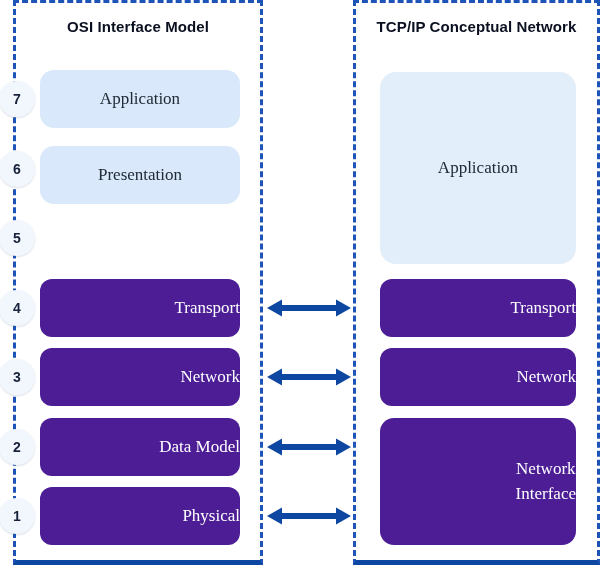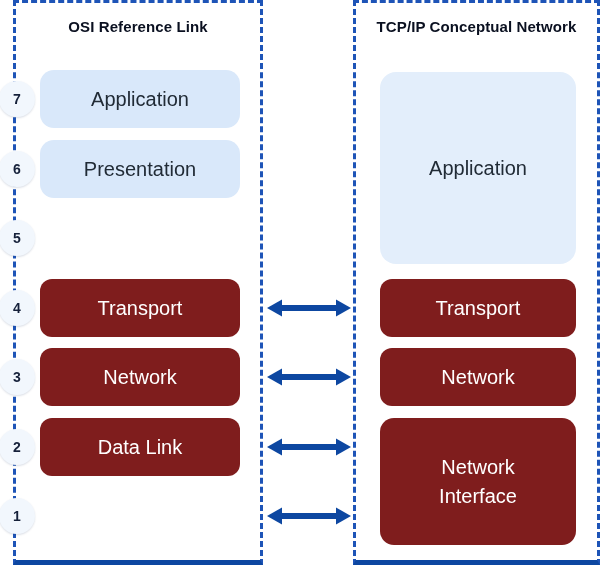--- a/index.html
+++ b/index.html
@@ -14,73 +14,76 @@
   .panel-left{left:13px;width:250px;}
   .panel-right{left:353px;width:247px;}
   .panel-title{
     margin-top:15px;text-align:center;font-size:15px;font-weight:700;
     color:#0a1020;letter-spacing:.1px;
   }
   .layer-box{
     position:absolute;display:flex;align-items:center;justify-content:center;
     box-sizing:border-box;
   }
-  .lbl{font-size:20px;font-weight:500;white-space:pre-line;text-align:center;line-height:1.45;}
+  .lbl{font-size:17px;font-weight:500;white-space:pre-line;text-align:center;line-height:1.45;font-family:Liberation Serif, serif;}
   .light-box{background:#d9e8fa;border-radius:14px;}
   .light-box .lbl{color:#212b36;}
   .lighter-box{background:#e3eefb;border-radius:16px;}
   .lighter-box .lbl{color:#212b36;}
-  .dark-box{background:#7f1d1d;border-radius:12px;}
+  .dark-box{background:#4c1d95;border-radius:12px;justify-content:flex-end;}
   .dark-box .lbl{color:#ffffff;}
   .left-col{left:40px;width:200px;height:58px;}
   .right-col{left:380px;width:196px;}
   .num-circle{
     position:absolute;left:-1px;width:36px;height:36px;border-radius:50%;
     background:#f2f7fd;display:flex;align-items:center;justify-content:center;
     font-size:14px;font-weight:700;color:#16213a;z-index:3;
     box-shadow:0 1px 2px rgba(13,42,90,.15);
   }
   .arrow{position:absolute;left:266px;width:86px;height:20px;}
   .arrow svg{display:block;width:86px;height:20px;}
 </style>
 </head>
 <body>
 
 <div class="canvas">
 
   <section class="panel panel-left">
-    <div class="panel-title">OSI Reference Link</div>
+    <div class="panel-title">OSI Interface Model</div>
   </section>
 
   <section class="panel panel-right">
     <div class="panel-title">TCP/IP Conceptual Network</div>
   </section>
 
   <div class="num-circle" style="top:81px">7</div>
   <div class="num-circle" style="top:151px">6</div>
   <div class="num-circle" style="top:220px">5</div>
   <div class="num-circle" style="top:290px">4</div>
   <div class="num-circle" style="top:359px">3</div>
   <div class="num-circle" style="top:429px">2</div>
   <div class="num-circle" style="top:498px">1</div>
 
   <div class="layer-box left-col light-box" style="top:70px">
       <span class="lbl">Application</span>
     </div>
-  <div class="layer-box left-col light-box" style="top:140px">
+  <div class="layer-box left-col light-box" style="top:146px">
       <span class="lbl">Presentation</span>
     </div>
   <div class="layer-box left-col dark-box" style="top:279px">
       <span class="lbl">Transport</span>
     </div>
   <div class="layer-box left-col dark-box" style="top:348px">
       <span class="lbl">Network</span>
     </div>
   <div class="layer-box left-col dark-box" style="top:418px">
-      <span class="lbl">Data Link</span>
+      <span class="lbl">Data Model</span>
+    </div>
+  <div class="layer-box left-col dark-box" style="top:487px">
+      <span class="lbl">Physical</span>
     </div>
 
   <div class="layer-box right-col lighter-box" style="top:72px;height:192px">
       <span class="lbl">Application</span>
     </div>
   <div class="layer-box right-col dark-box" style="top:279px;height:58px">
       <span class="lbl">Transport</span>
     </div>
   <div class="layer-box right-col dark-box" style="top:348px;height:58px">
       <span class="lbl">Network</span>

